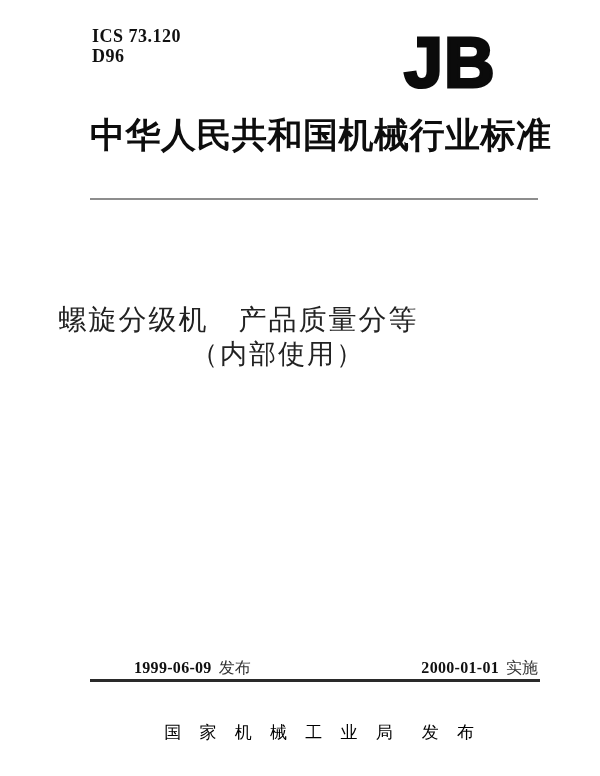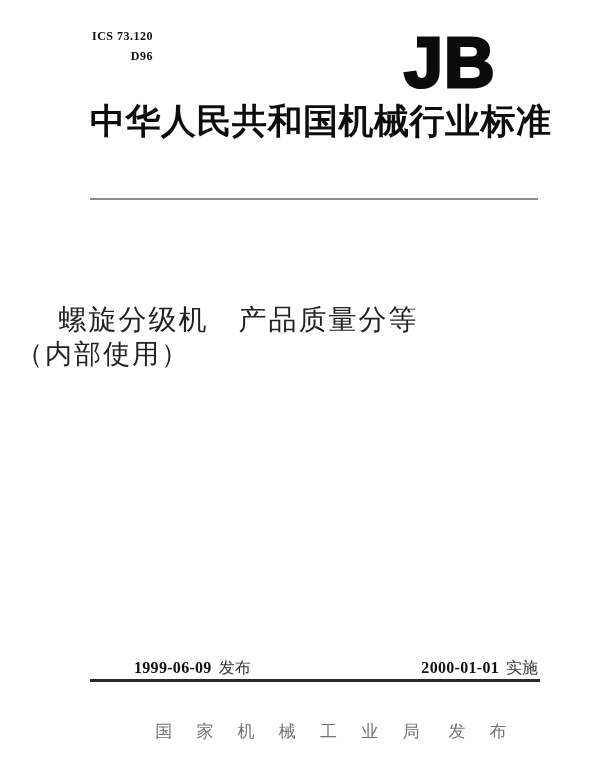--- a/index.html
+++ b/index.html
@@ -14,43 +14,42 @@
     margin: 0 auto;
     background: #ffffff;
     font-family: "Liberation Serif", serif;
     color: #111111;
     overflow: hidden;
   }
   .ics-block {
     position: absolute;
     left: 92px;
     top: 26px;
-    font-size: 12px;
+    font-size: 18px;
     font-weight: bold;
     line-height: 20px;
     letter-spacing: 0.5px;
-    text-align: right;
   }
   .jb-logo {
     position: absolute;
     left: 404px;
     top: 30px;
     width: 110px;
     font-family: "Liberation Sans", sans-serif;
     font-size: 70px;
     font-weight: 900;
     line-height: 66px;
     letter-spacing: 1px;
     color: #0b0b0b;
     -webkit-text-stroke: 3px #0b0b0b;
   }
   .std-title {
     position: absolute;
     left: 90px;
-    top: 98px;
+    top: 112px;
     width: 448px;
     font-size: 35px;
     font-weight: bold;
     letter-spacing: 0.5px;
     white-space: nowrap;
     color: #0d0d0d;
   }
   .std-number {
     position: absolute;
     right: 89px;
@@ -74,23 +73,24 @@
     top: 301px;
     width: 477px;
     text-align: center;
     font-size: 28px;
     letter-spacing: 2px;
     color: #222;
     white-space: pre;
   }
   .subject-subtitle {
     position: absolute;
-    left: 16px;
+    left: 8px;
     top: 336px;
     width: 540px;
+    text-align: center;
     font-size: 27px;
     letter-spacing: 2px;
     color: #222;
   }
   .dates-row {
     position: absolute;
     left: 90px;
     top: 658px;
     width: 448px;
     display: flex;
@@ -117,23 +117,22 @@
     background: #2a2a2a;
   }
   .publisher-row {
     position: absolute;
     left: 0;
     top: 701px;
     width: 600px;
     text-align: center;
     font-size: 17px;
     letter-spacing: 7px;
-    color: #737373;
+    color: #000000;
     white-space: pre;
-    font-family: Liberation Mono, monospace;
   }
   .publisher-action {
     margin-left: 22px;
   }
 </style>
 </head>
 <body>
 
 <div class="page">
 

